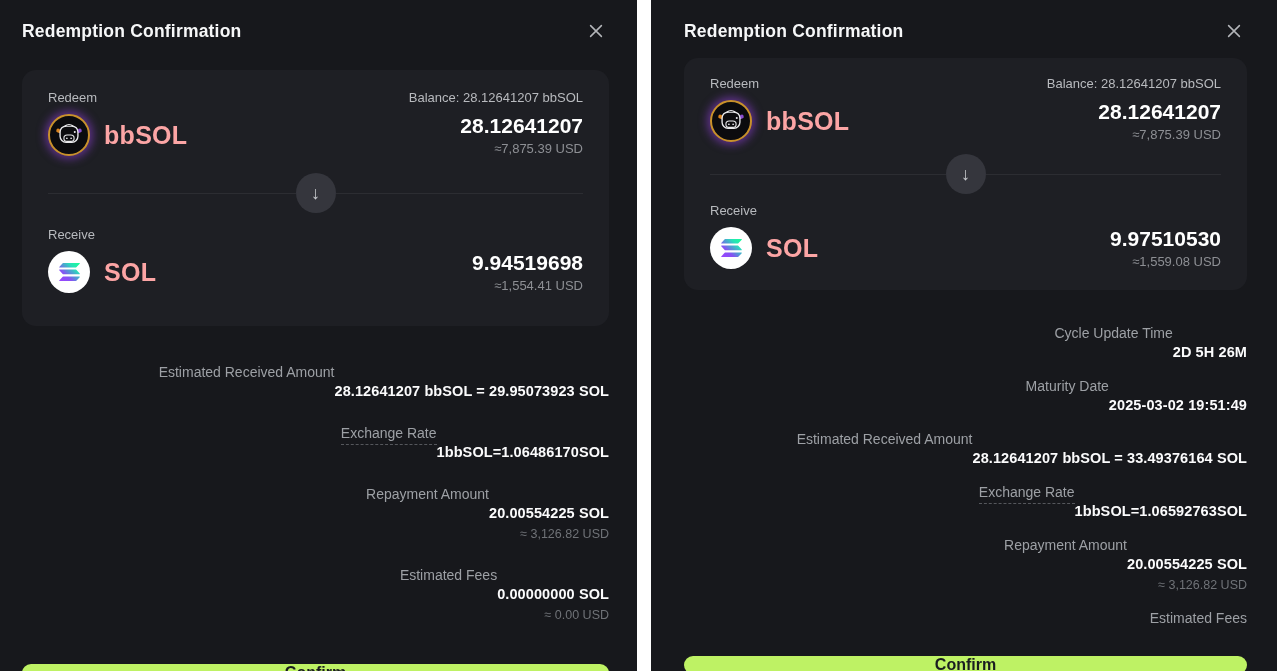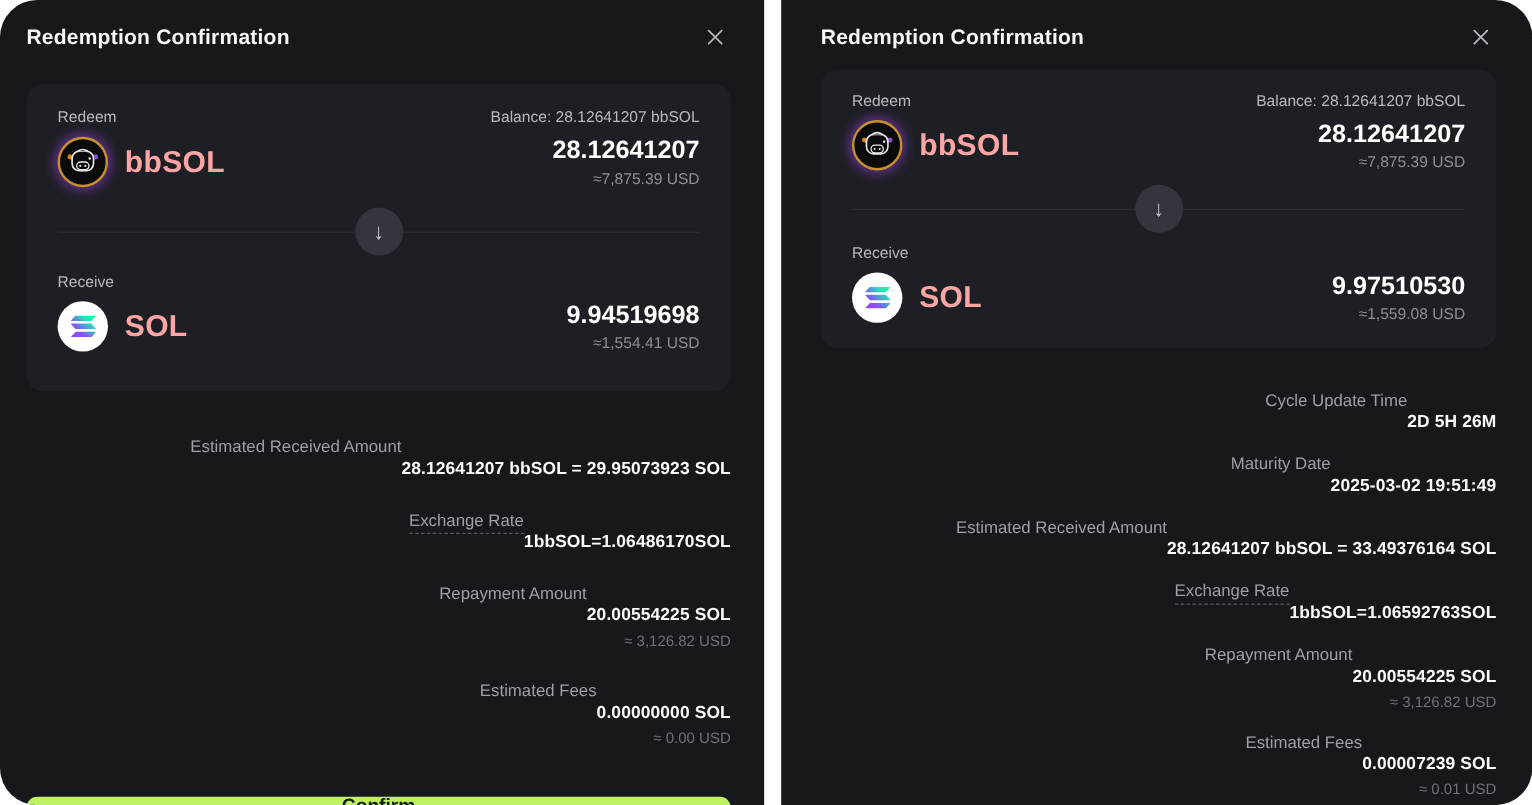--- a/index.html
+++ b/index.html
@@ -1,18 +1,18 @@
 <!DOCTYPE html>
 <html><head>
 <meta charset="utf-8">
 <style>
   * { margin:0; padding:0; box-sizing:border-box; }
   html,body { background:#ffffff; }
   body { font-family:"Liberation Sans","DejaVu Sans",sans-serif; }
-  .stage { width:1277px; height:671px; background:#ffffff; display:flex; overflow:hidden;border-radius:31px; }
+  .stage { width:1277px; height:671px; background:#ffffff; display:flex; overflow:hidden; }
 
   .panel { height:671px; background:#17181C; display:flex; flex-direction:column; }
   .panel-left  { width:637px; padding:0 28px 0 22px; }
   .gap { width:14px; height:671px; background:#ffffff; }
   .panel-right { width:626px; padding:0 30px 0 33px; }
 
   .modal-header { display:flex; align-items:center; justify-content:space-between; padding-top:18px; height:54px; }
   .modal-title { color:#f6f7f8; font-size:17.5px; font-weight:bold; letter-spacing:.2px; }
   .close-btn { background:none; border:none; cursor:pointer; padding:4px; line-height:0; }
 
@@ -266,23 +266,19 @@
       </div>
       <div class="row">
         <span class="row-label">Repayment Amount</span>
         <div class="row-value-col">
           <span class="row-value">20.00554225 SOL</span>
           <span class="row-sub">≈ 3,126.82 USD</span>
         </div>
       </div>
       <div class="row">
         <span class="row-label">Estimated Fees</span>
-        <div class="row-value-col">
-          <span class="row-value">0.00007239 SOL</span>
-          <span class="row-sub">≈ 0.01 USD</span>
-        </div>
       </div>
     </div>
 
     <button class="confirm-btn">Confirm</button>
   </section>
 
 </div>
 
 </body></html>

